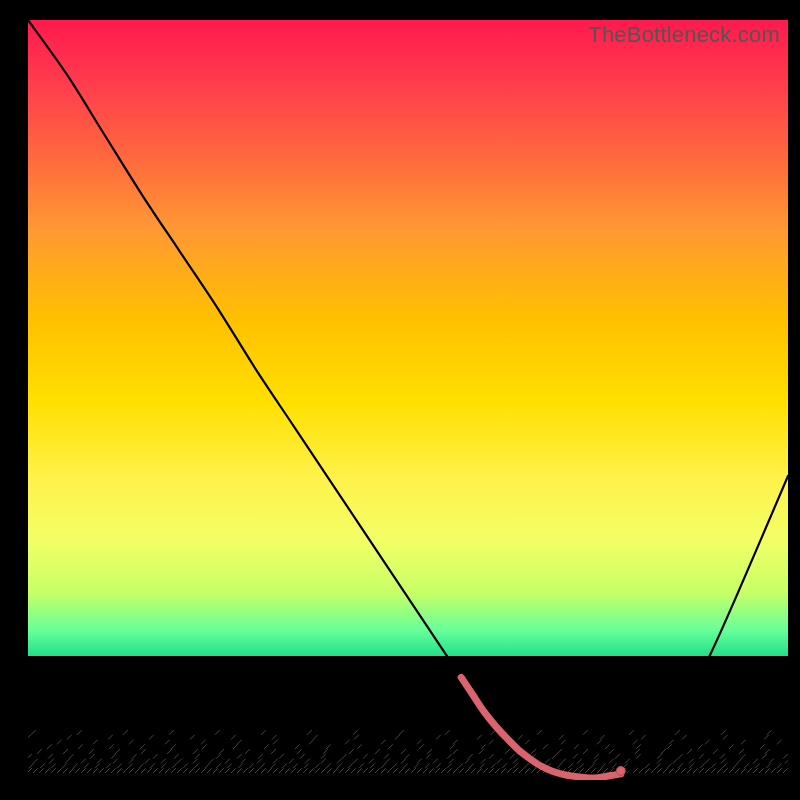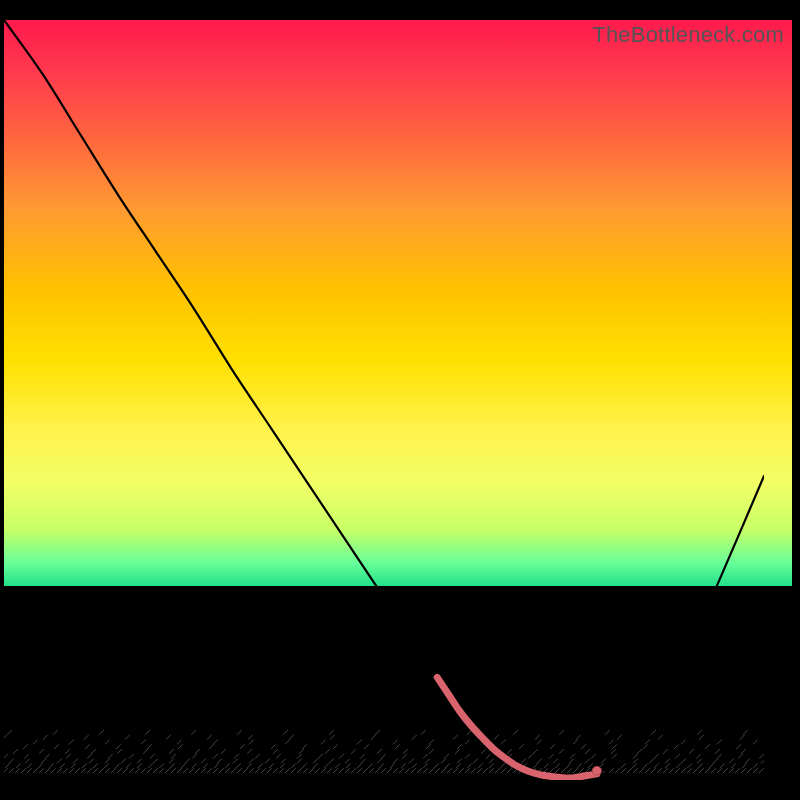--- a/index.html
+++ b/index.html
@@ -13,37 +13,36 @@
   .frame {
     position: absolute;
     left: 0;
     top: 0;
     width: 800px;
     height: 800px;
     background: #000;
   }
   .plot {
     position: absolute;
-    left: 4px;
+    left: 28px;
     top: 20px;
     width: 760px;
-    height: 566px;
+    height: 636px;
     background: linear-gradient(to bottom,
       #ff1a4d 0%,
       #ff3d4d 10%,
       #ff6a3d 22%,
       #ff9933 33%,
       #ffc000 47%,
       #ffe000 60%,
       #fff24a 72%,
       #f2ff66 82%,
       #c8ff66 90%,
       #66ff99 96%,
       #22e08a 100%);
-    padding-left: 28px;
   }
   .watermark {
     position: absolute;
     top: 2px;
     right: 8px;
     font-family: Arial, Helvetica, sans-serif;
     font-size: 22px;
     color: #555555;
     letter-spacing: 0.2px;
     user-select: none;

